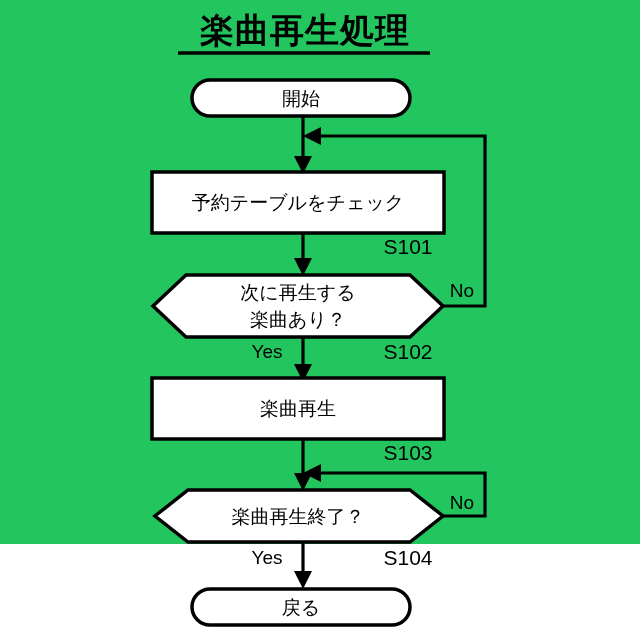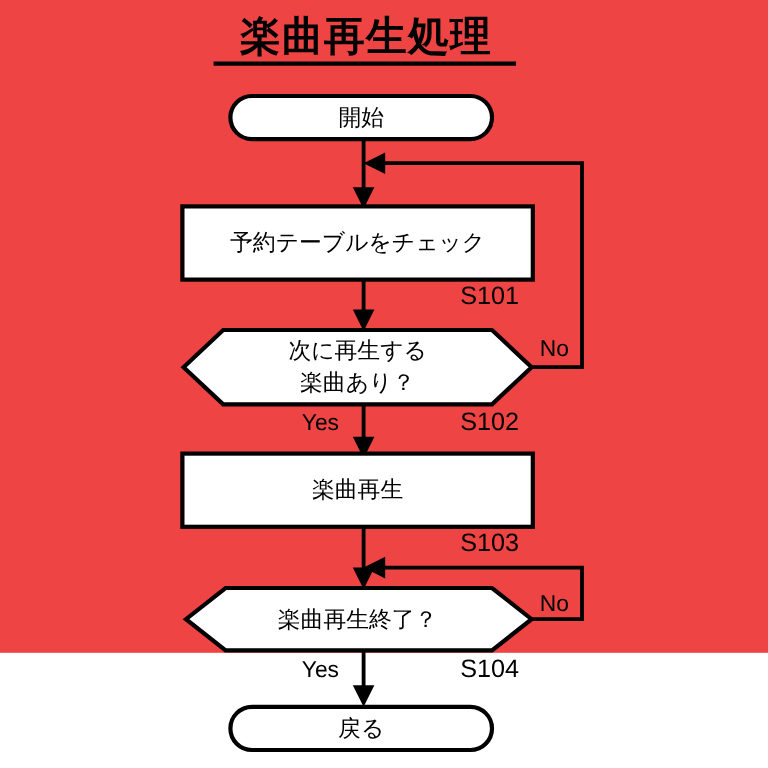--- a/index.html
+++ b/index.html
@@ -11,21 +11,21 @@
     width: 640px;
     height: 640px;
     font-family: "Liberation Sans", "DejaVu Sans", sans-serif;
     color: #000000;
     overflow: hidden;
   }
   #canvas {
     position: relative;
     width: 640px;
     height: 544px;
-    background: #ef4444;
+    background: #22c55e;
   }
   #flow-svg {
     position: absolute;
     left: 0;
     top: 0;
     width: 640px;
     height: 640px;
   }
   .node-text {
     font-family: "DejaVu Sans", "Liberation Sans", sans-serif;

